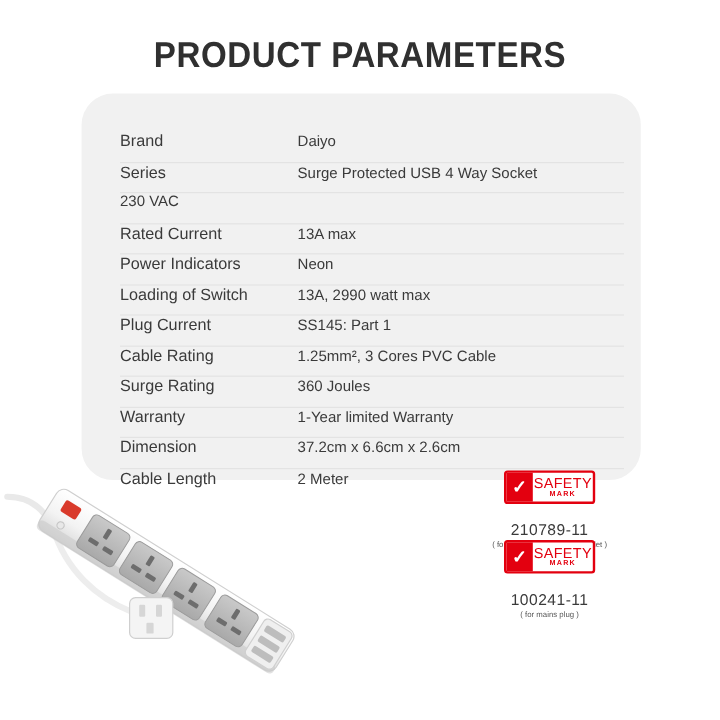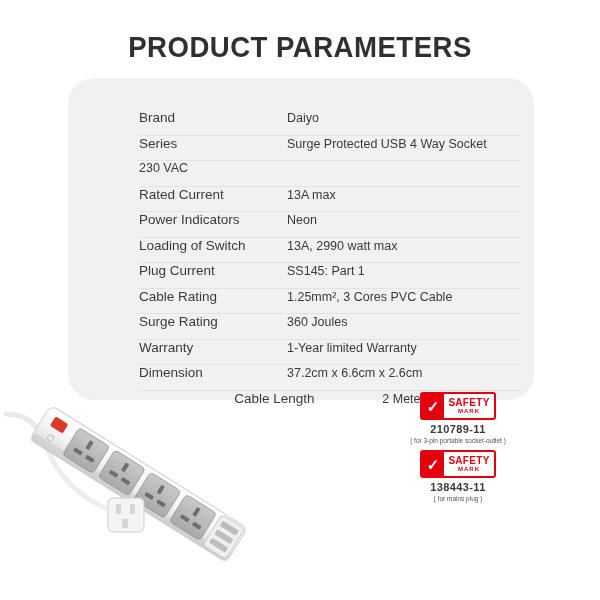--- a/index.html
+++ b/index.html
@@ -32,23 +32,22 @@
   #spec-table{
     position:absolute;
     left:100px;top:110px;
     width:420px;
   }
   .spec-row{
     display:flex;
     align-items:baseline;
     height:24.5px;
     border-bottom:1px solid #e3e3e3;
-    margin-left:39px;
-  }
-  .spec-row:last-child{border-bottom:none;justify-content:center;}
+  }
+  .spec-row:last-child{border-bottom:none;}
   .spec-label{
     width:148px;
     flex:0 0 148px;
     font-size:13.5px;
     color:#3a3a3a;
   }
   .spec-value{
     font-size:12.5px;
     color:#3a3a3a;
   }
@@ -78,27 +77,27 @@
     display:flex;align-items:center;justify-content:center;
     color:#fff;font-size:15px;font-weight:bold;
     line-height:1;
   }
   .safety-badge .txt{
     flex:1;
     text-align:center;
     line-height:1.05;
   }
   .safety-badge .txt .l1{
-    display:block;font-size:10px;font-weight:bold;color:#e3000f;letter-spacing:0.3px;
+    display:block;font-size:12px;font-weight:normal;color:#e3000f;letter-spacing:0.3px;
   }
   .safety-badge .txt .l2{
     display:block;font-size:6px;font-weight:bold;color:#e3000f;letter-spacing:1px;
   }
   .safety-num{
-    font-size:11px;font-weight:bold;color:#3a3a3a;margin-top:3px;letter-spacing:0.4px;
+    font-size:13px;font-weight:normal;color:#3a3a3a;margin-top:14px;letter-spacing:0.4px;
   }
   .safety-cap{
     font-size:6.5px;color:#555;margin-top:2px;
   }
 
   
   #product-image{
     position:absolute;
     left:0px;top:380px;
     width:320px;height:190px;
@@ -174,21 +173,21 @@
 </div>
 
 <div class="safety" id="safety-2">
   <div class="safety-badge">
     <div class="tick">✓</div>
     <div class="txt">
       <span class="l1">SAFETY</span>
       <span class="l2">MARK</span>
     </div>
   </div>
-  <div class="safety-num">138443-11</div>
+  <div class="safety-num">100241-11</div>
   <div class="safety-cap">( for mains plug )</div>
 </div>
 
 <svg id="product-image" viewBox="0 0 320 190">
   <defs>
     <linearGradient id="bodyGrad" x1="0" y1="0" x2="0" y2="1">
       <stop offset="0%" stop-color="#ffffff"></stop>
       <stop offset="55%" stop-color="#f3f3f3"></stop>
       <stop offset="100%" stop-color="#d8d8d8"></stop>
     </linearGradient>

